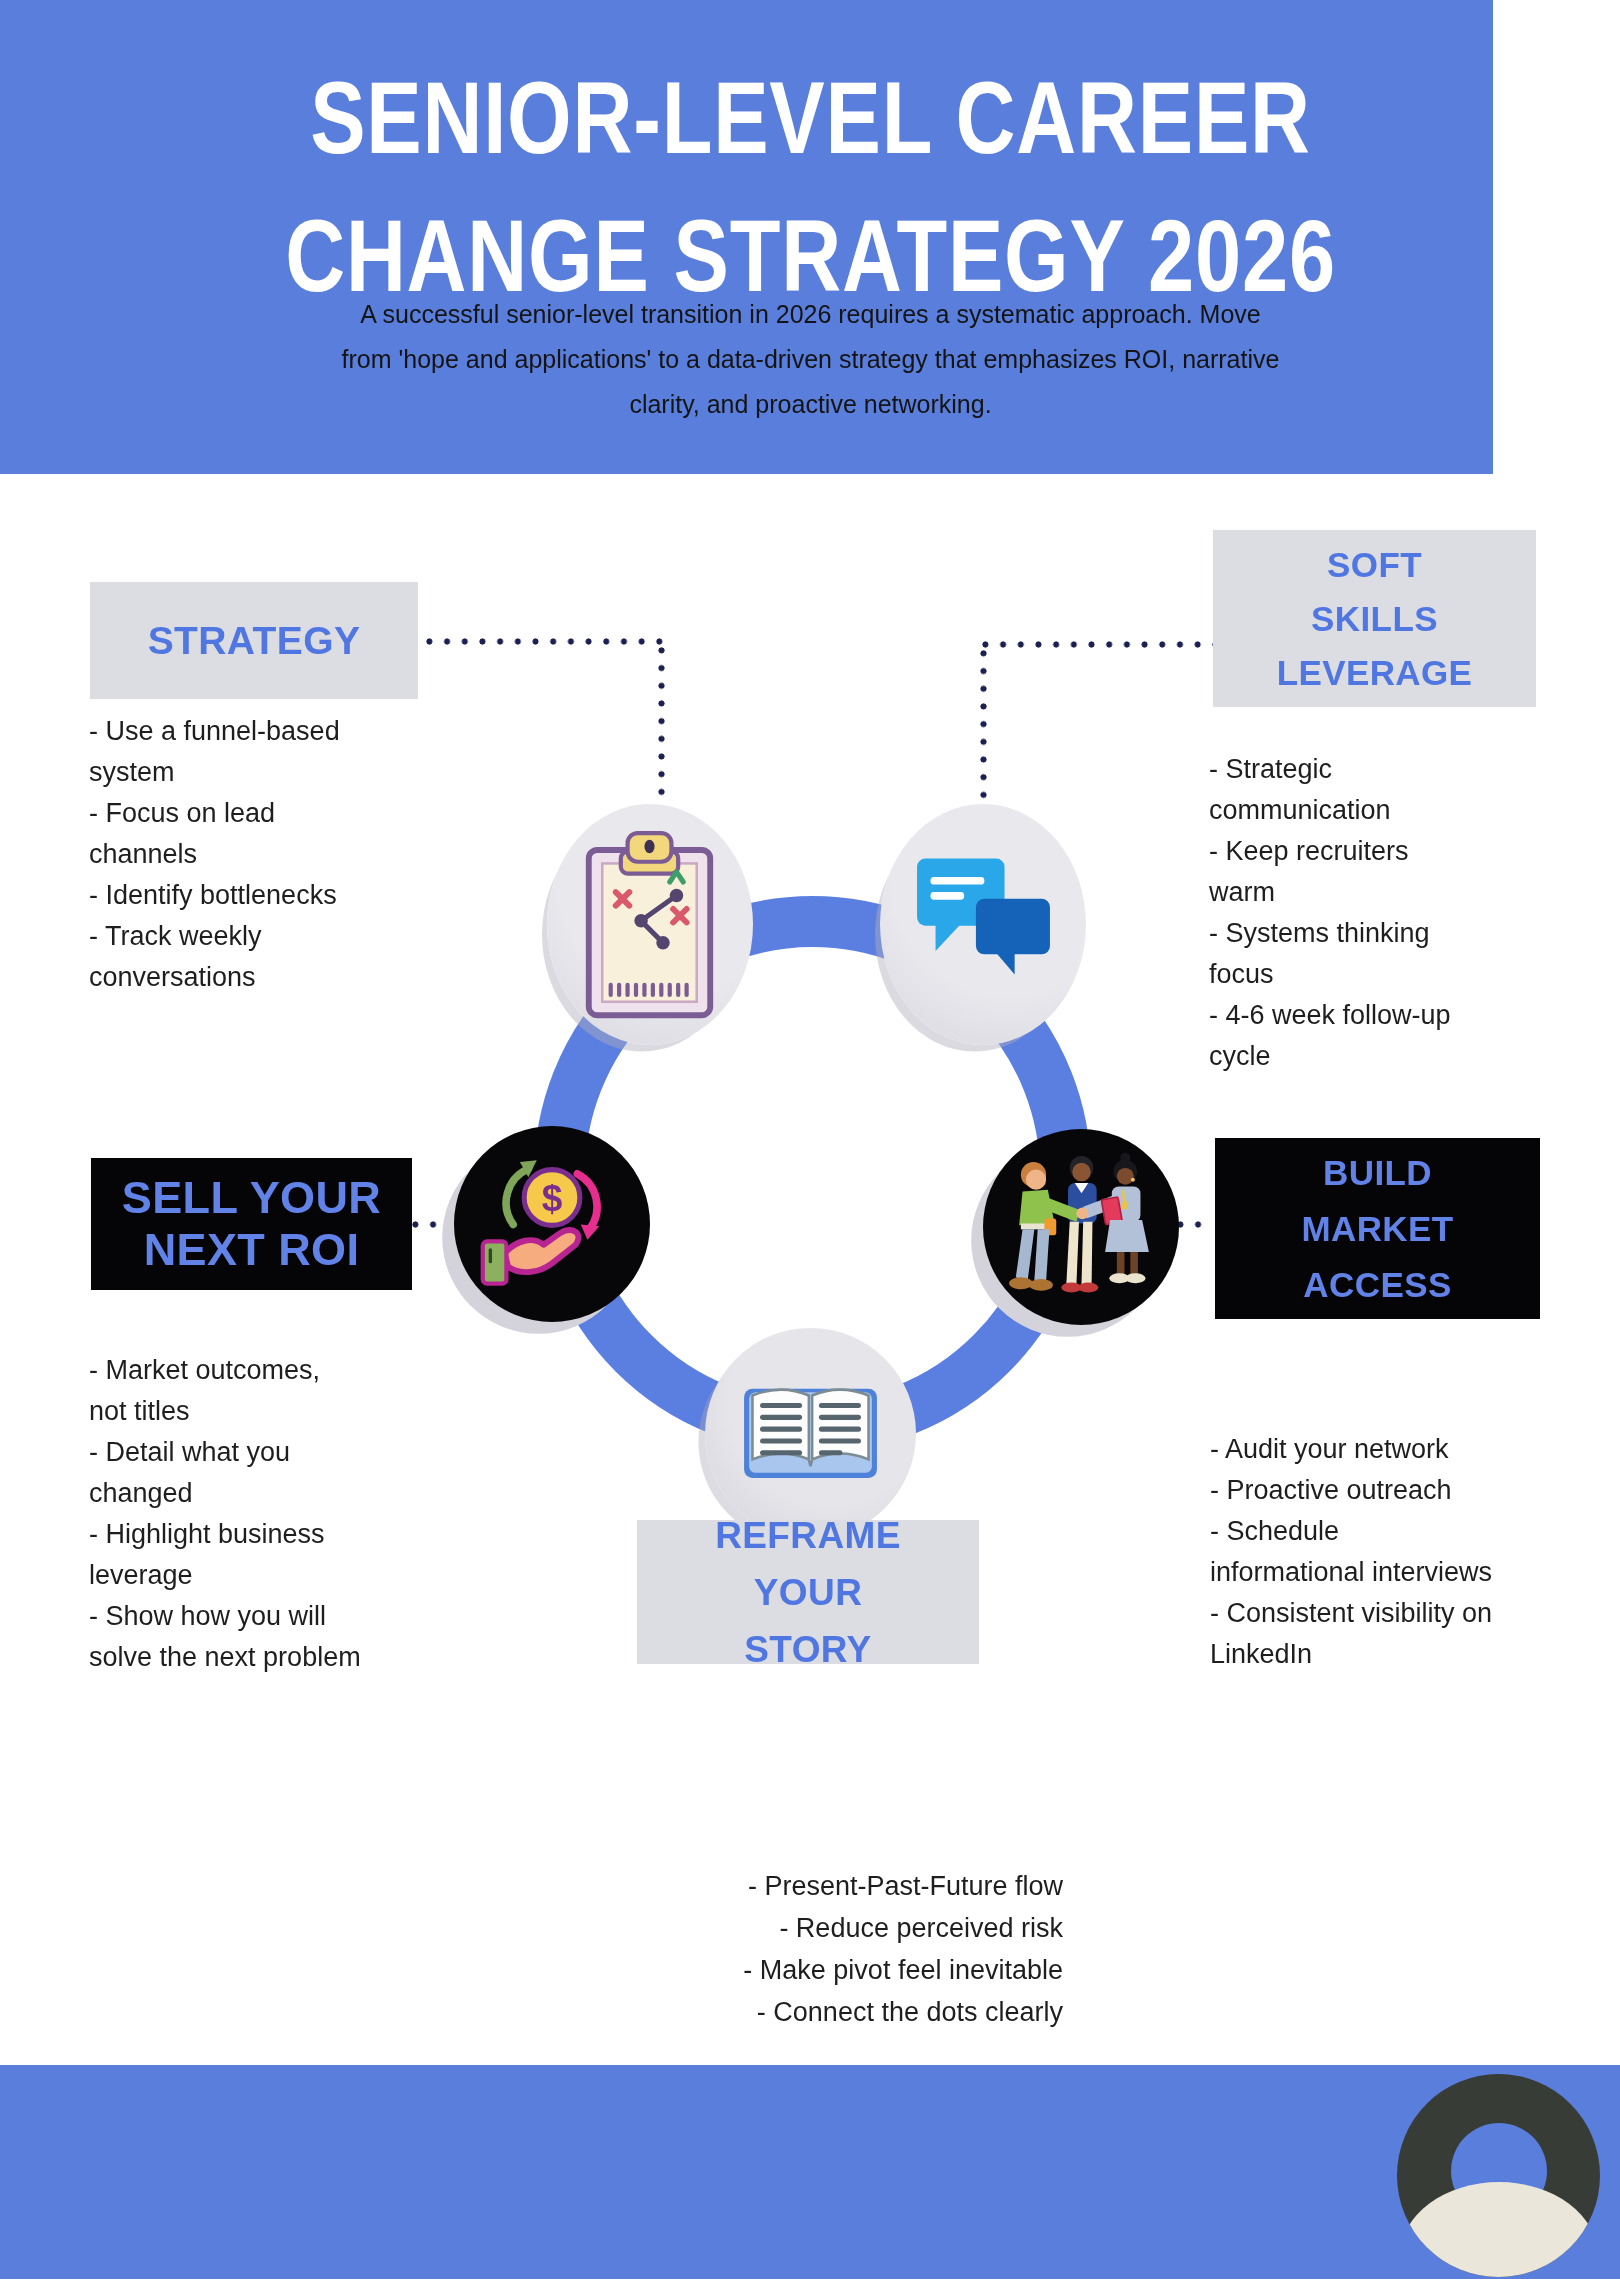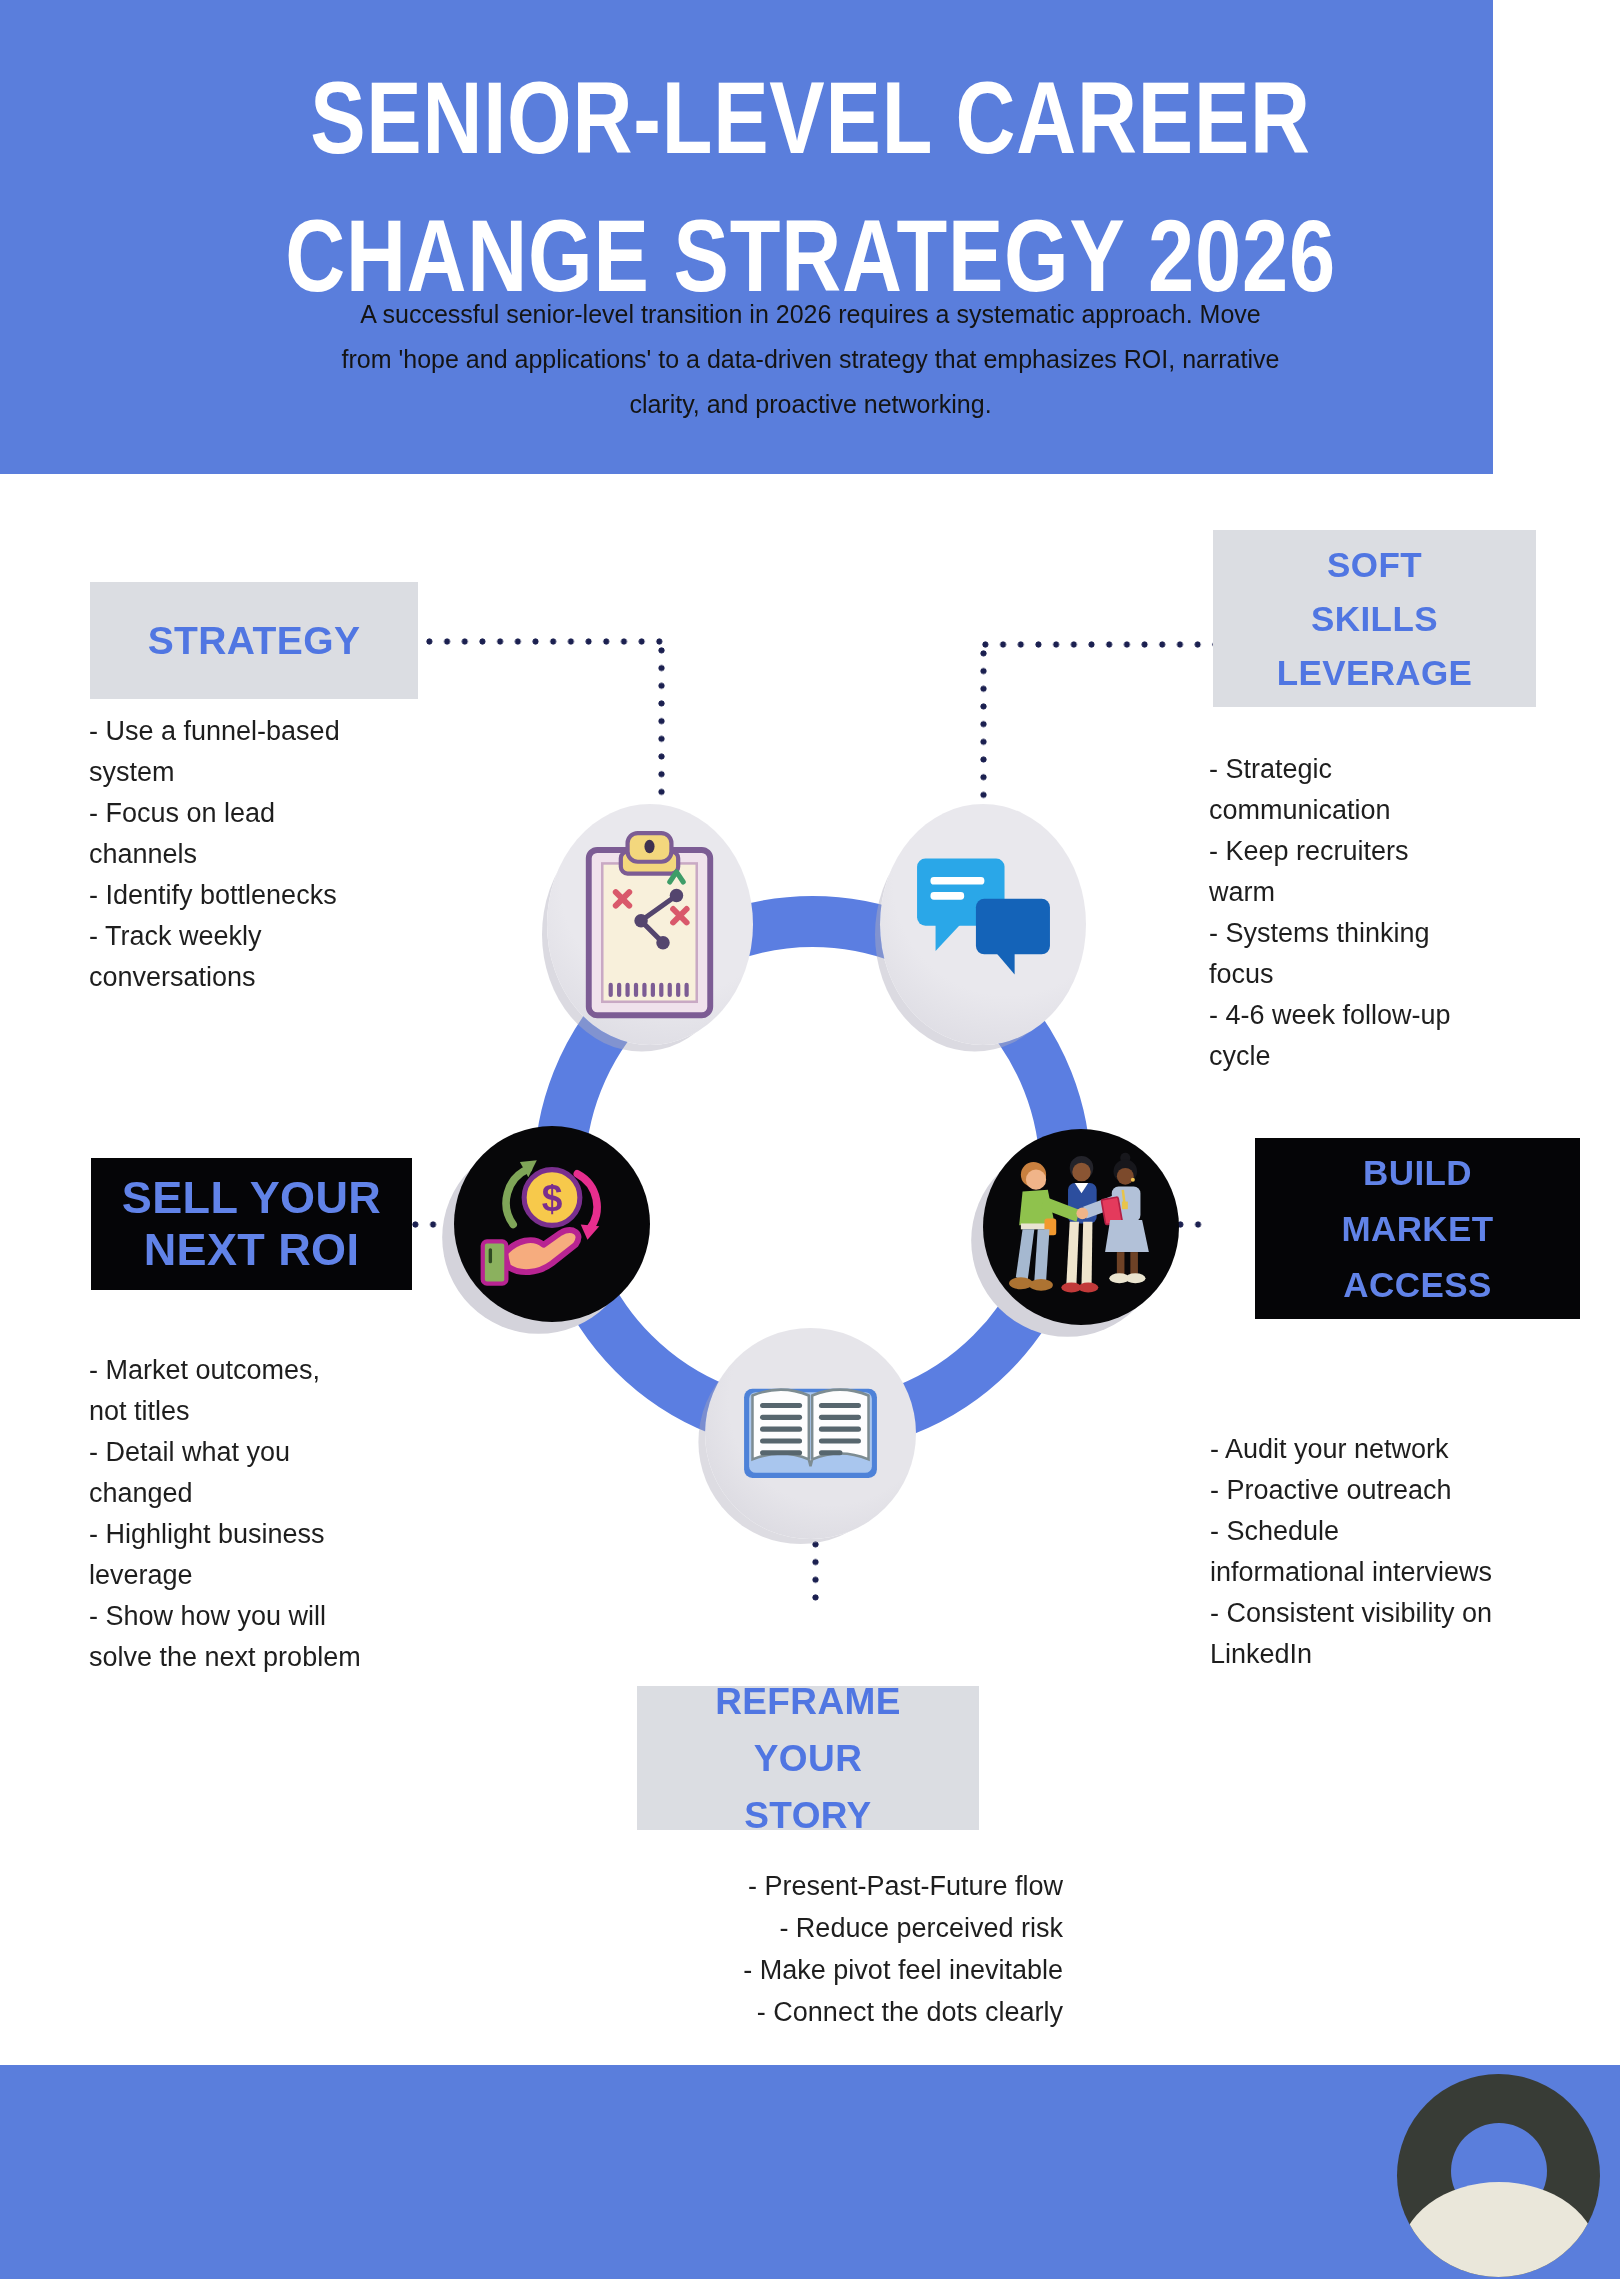--- a/index.html
+++ b/index.html
@@ -60,22 +60,22 @@
   .label-box {
     position:absolute; display:flex; flex-direction:column;
     align-items:center; justify-content:center; text-align:center;
     font-weight:700; letter-spacing:0.4px;
   }
   .label-gray  { background:#DBDDE2; color:#5076E2; }
   .label-black { background:#050507; color:#6183E8; }
   .box-strategy { left:90px;  top:582px;  width:328px; height:117px; font-size:39px; }
   .box-soft     { left:1213px; top:530px;  width:323px; height:177px; font-size:35px; line-height:54px; }
   .box-sell     { left:91px;  top:1158px; width:321px; height:132px; font-size:45px; line-height:52px; }
-  .box-build    { left:1255px; top:1138px; width:325px; height:181px; font-size:35px; line-height:56px; }
-  .box-reframe  { left:637px;  top:1686px; width:342px; height:144px; font-size:37px; line-height:57px; }
+  .box-build    { left:1215px; top:1138px; width:325px; height:181px; font-size:35px; line-height:56px; }
+  .box-reframe  { left:637px;  top:1520px; width:342px; height:144px; font-size:37px; line-height:57px; }
   .label-box .line { white-space:nowrap; }
   
   .txt { position:absolute; color:#1E1E1E; font-size:27px; line-height:41px; font-weight:400; }
   .txt .line { white-space:nowrap; }
   .txt-strategy { left:89px;  top:711px;  }
   .txt-soft     { left:1209px; top:749px;  }
   .txt-sell     { left:89px;  top:1350px; }
   .txt-build    { left:1210px; top:1421px;margin-top:8px; }
   .txt-reframe  { left:557px;  top:1865px; width:506px; text-align:right; line-height:42px; }
 </style>

